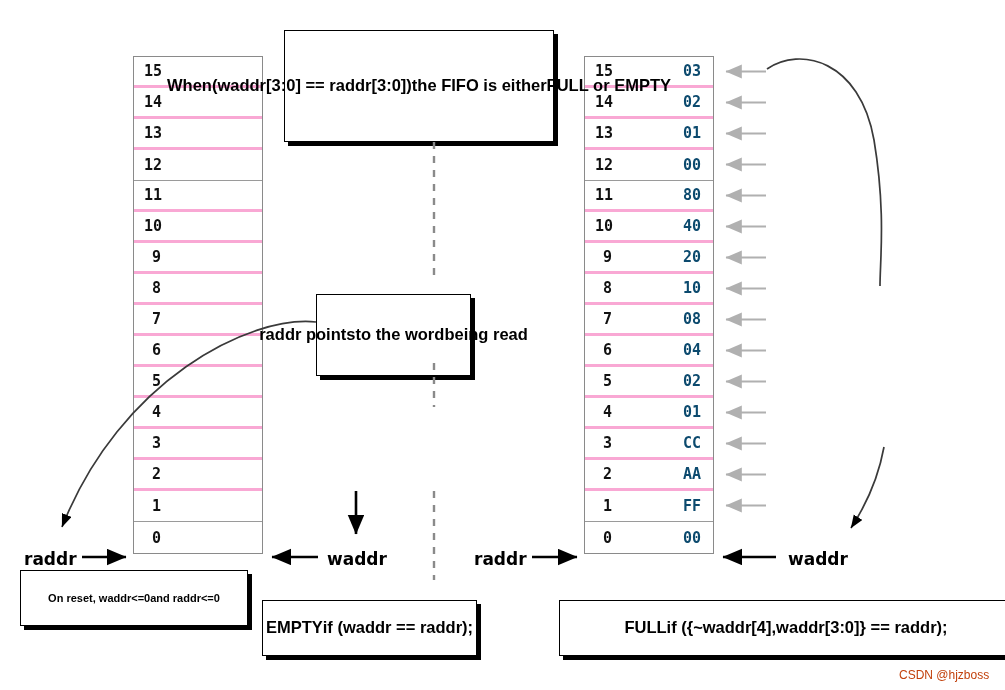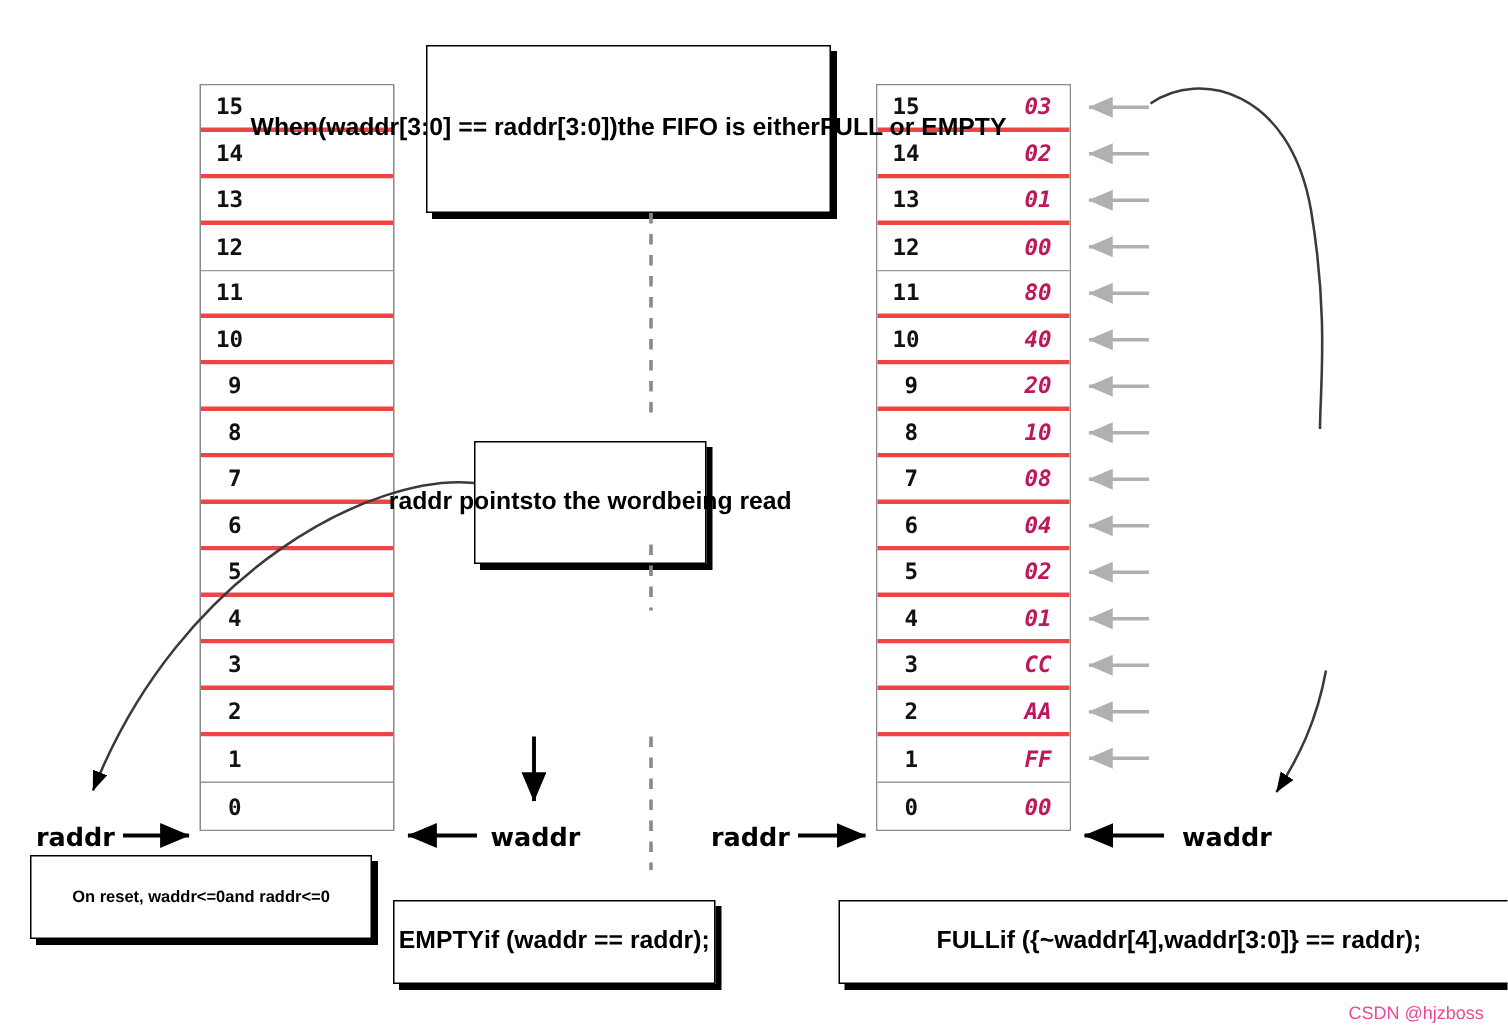--- a/index.html
+++ b/index.html
@@ -28,21 +28,21 @@
   .fifo-table {
     position: absolute;
     border: 1px solid #8a8a8a;
     background: #ffffff;
     box-sizing: border-box;
   }
   .fifo-row {
     position: relative;
     height: 31px;
     box-sizing: border-box;
-    border-bottom: 3px solid #ef4444;
+    border-bottom: 3px solid #f9a8d4;
     display: flex;
     align-items: center;
     background: #ffffff;
   }
   .fifo-row:last-child {
     border-bottom: none;
   }
   .fifo-row.thin {
     border-bottom: 1px solid #9a9a9a;
   }
@@ -61,22 +61,21 @@
     left: 18px;
   }
   .fifo-val {
     position: absolute;
     right: 12px;
     top: 50%;
     transform: translateY(-50%);
     font-family: "DejaVu Sans Mono", monospace;
     font-size: 15px;
     font-weight: 700;
-    color: #be185d;
-    font-style: italic;
+    color: #0c4a6e;
   }
 
   
   .callout {
     position: absolute;
     box-sizing: border-box;
     background: #ffffff;
     border: 1px solid #000000;
     box-shadow: 4px 4px 0 0 #000000;
     display: flex;
@@ -97,21 +96,21 @@
     font-size: 17px;
     font-weight: 700;
     color: #000000;
     white-space: nowrap;
   }
 
   .watermark {
     position: absolute;
     font-family: "Liberation Sans", sans-serif;
     font-size: 12px;
-    color: #ec4899;
+    color: #c2410c;
     white-space: nowrap;
   }
 </style>
 </head>
 <body>
 
 <div class="stage">
 
   <div class="fifo-table" id="left-table" style="left:133px; top:56px; width:130px;">
       <div class="fifo-row">

